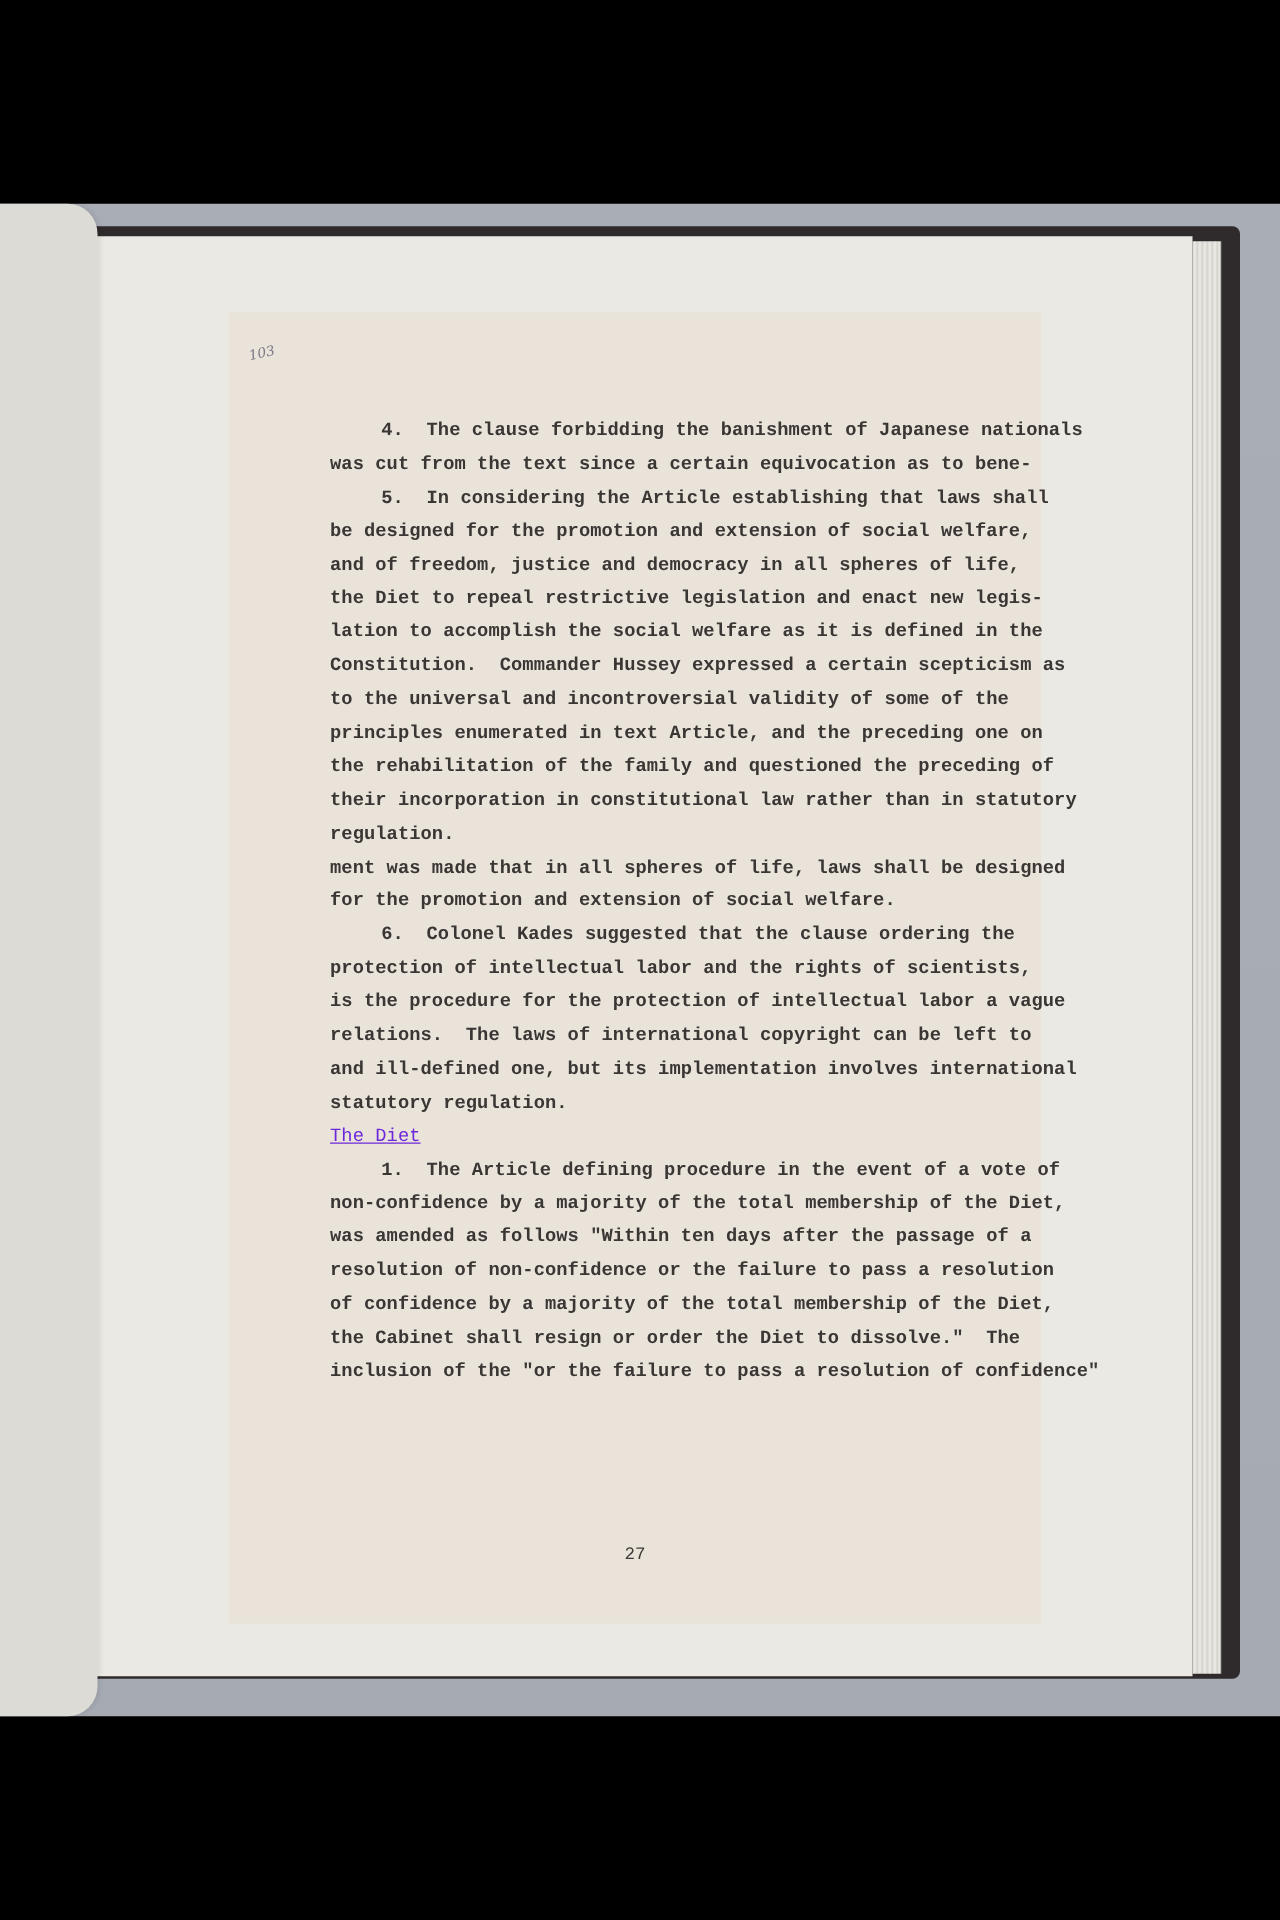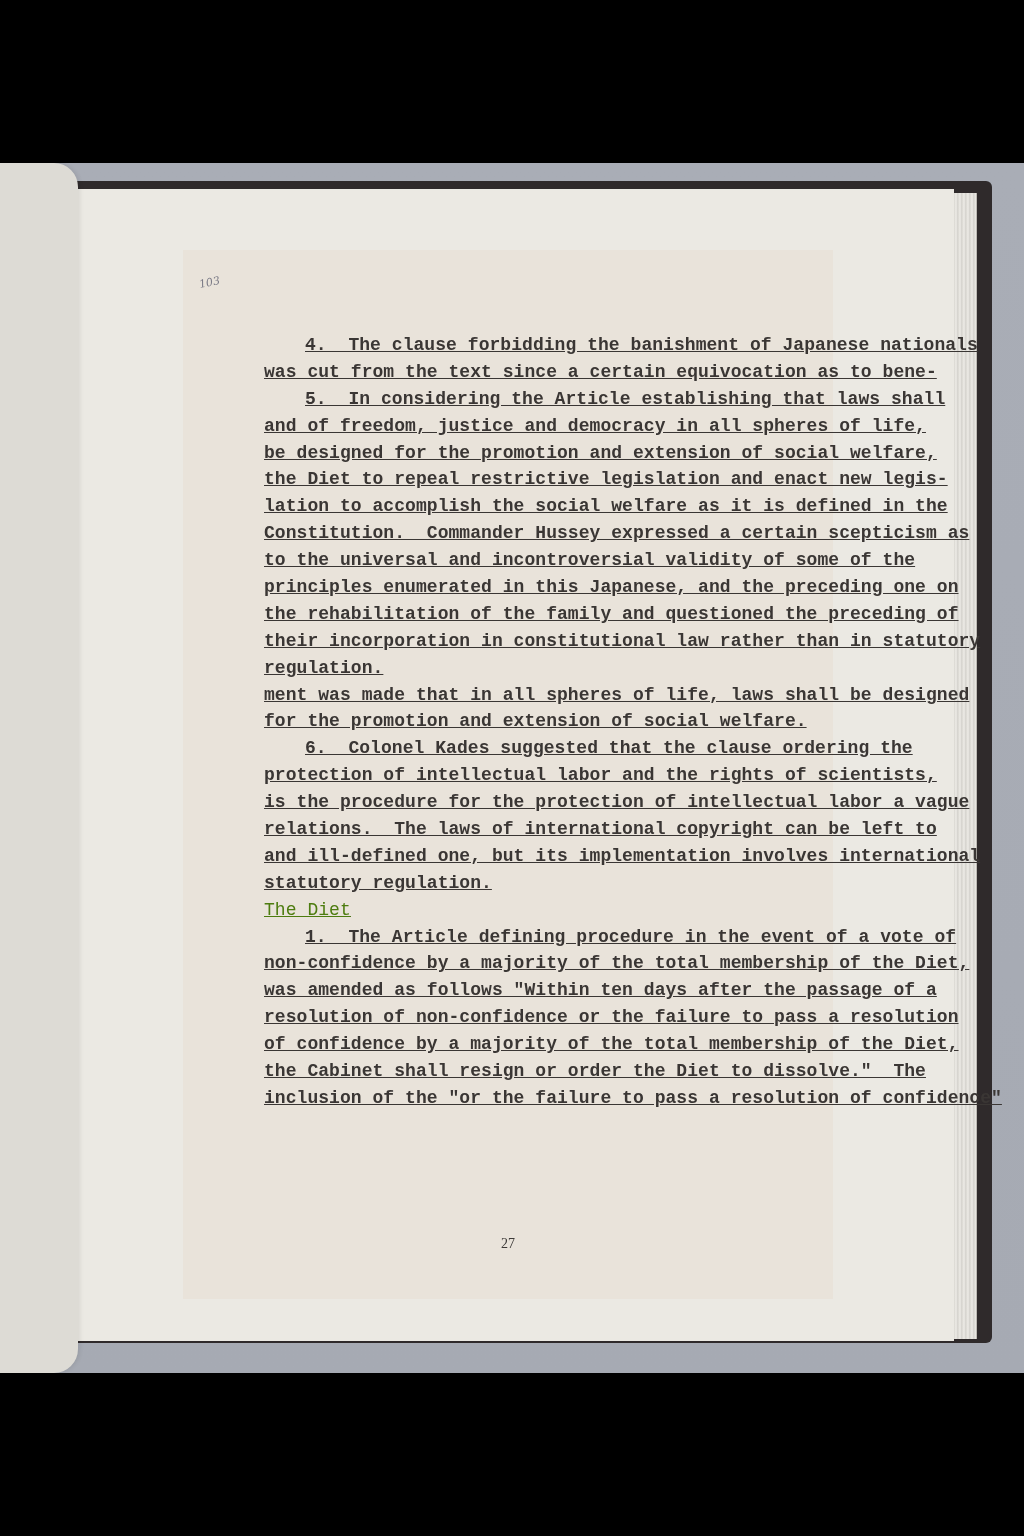--- a/index.html
+++ b/index.html
@@ -34,54 +34,53 @@
       position:absolute; left:183px; top:250px; width:650px; height:1049px;
       background:#e9e3da;
     }
     .pencil-note {
       position:absolute; left:16px; top:26px; color:#7a7a86;
       font-family:"DejaVu Serif", serif; font-size:11px; font-style:italic;
       transform:rotate(-12deg);
     }
     .text {
       position:absolute; left:81px; top:82px; width:560px;
-      color:#3a3634; font-size:18px; font-weight:bold; line-height:26.9px;
+      color:#3a3634; font-size:15px; font-weight:bold; line-height:26.9px;
       letter-spacing:0.05px;
-      text-decoration:underline;
     }
     .line { white-space:pre; height:26.9px; }
     .indent { padding-left:41px; }
-    .heading { text-decoration:underline; font-weight:normal; color:#4d7c0f; }
+    .heading { text-decoration:underline; font-weight:normal; color:#6d28d9; }
     .pgnum {
       position:absolute; left:0; width:650px; top:986px; text-align:center;
-      color:#3d3a38; font-family:Liberation Serif, serif; font-size:14px;
+      color:#3d3a38; font-family:Liberation Mono, monospace; font-size:14px;
     }
   </style>
 </head>
 <body>
 
 <div class="backdrop"></div>
 <div class="cover"></div>
 <div class="right-page"></div>
 <div class="page-stack"></div>
 <div class="left-page"></div>
 
 <div class="doc">
   <div class="pencil-note">103</div>
   <div class="text" id="doc-text">
       <div class="line indent">4.  The clause forbidding the banishment of Japanese nationals</div>
       <div class="line">was cut from the text since a certain equivocation as to bene-</div>
       <div class="line indent">5.  In considering the Article establishing that laws shall</div>
+      <div class="line">be designed for the promotion and extension of social welfare,</div>
       <div class="line">and of freedom, justice and democracy in all spheres of life,</div>
-      <div class="line">be designed for the promotion and extension of social welfare,</div>
       <div class="line">the Diet to repeal restrictive legislation and enact new legis-</div>
       <div class="line">lation to accomplish the social welfare as it is defined in the</div>
       <div class="line">Constitution.  Commander Hussey expressed a certain scepticism as</div>
       <div class="line">to the universal and incontroversial validity of some of the</div>
-      <div class="line">principles enumerated in this Japanese, and the preceding one on</div>
+      <div class="line">principles enumerated in text Article, and the preceding one on</div>
       <div class="line">the rehabilitation of the family and questioned the preceding of</div>
       <div class="line">their incorporation in constitutional law rather than in statutory</div>
       <div class="line">regulation.</div>
       <div class="line">ment was made that in all spheres of life, laws shall be designed</div>
       <div class="line">for the promotion and extension of social welfare.</div>
       <div class="line indent">6.  Colonel Kades suggested that the clause ordering the</div>
       <div class="line">protection of intellectual labor and the rights of scientists,</div>
       <div class="line">is the procedure for the protection of intellectual labor a vague</div>
       <div class="line">relations.  The laws of international copyright can be left to</div>
       <div class="line">and ill-defined one, but its implementation involves international</div>

